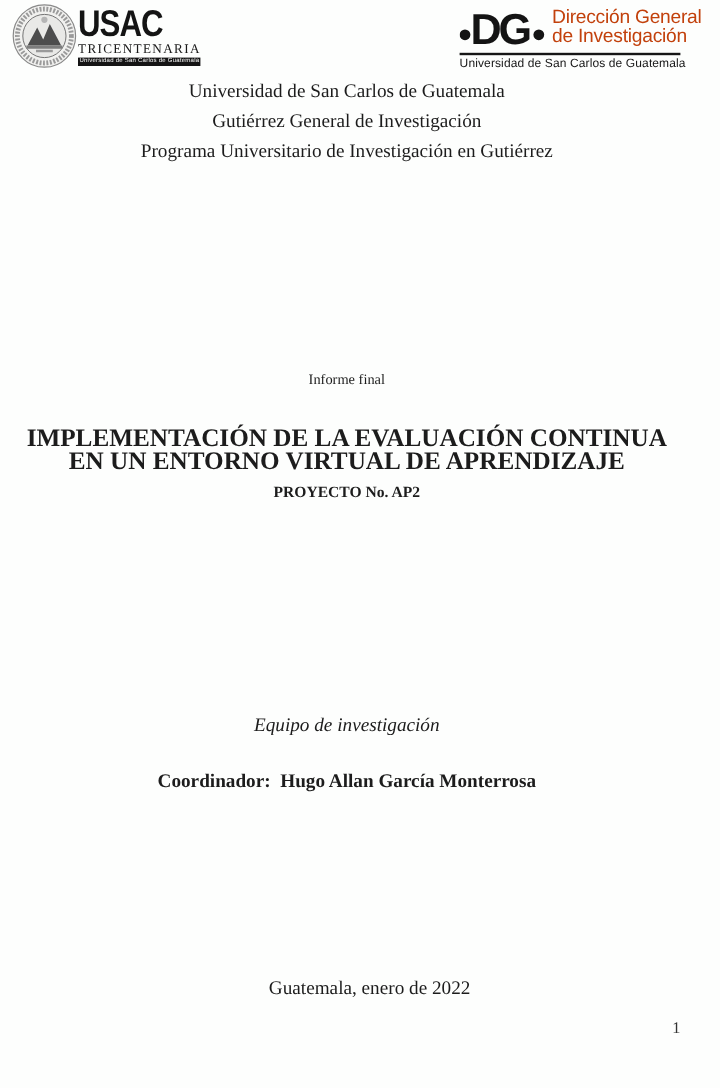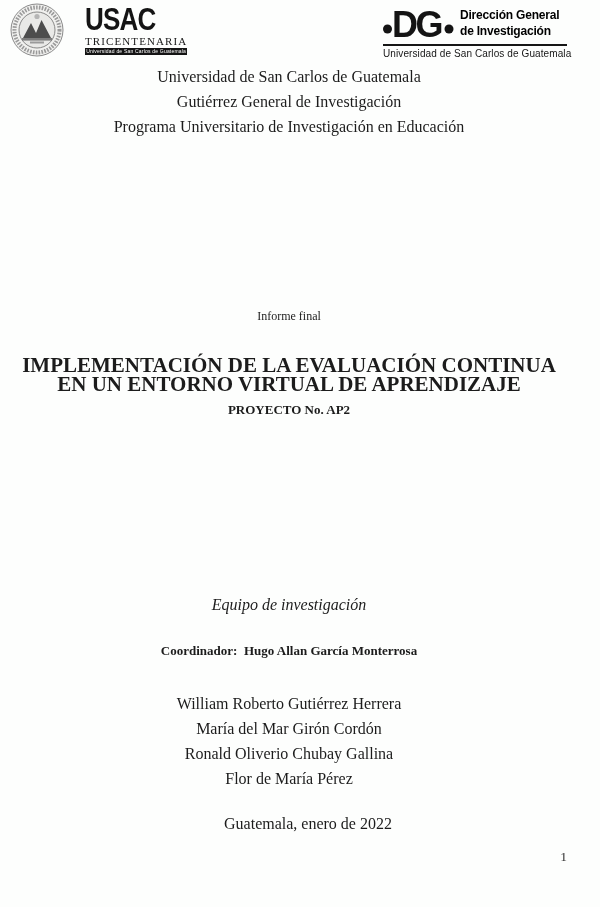--- a/index.html
+++ b/index.html
@@ -7,21 +7,21 @@
     width:600px; height:907px;
     background:#fdfefd;
     font-family:"Liberation Serif", serif;
     color:#1c1c1c;
     position:relative;
     overflow:hidden;
   }
   .page { position:absolute; inset:0; }
 
   
-  .usac-logo { position:absolute; left:10px; top:3px; display:flex; align-items:flex-start; gap:21px; }
+  .usac-logo { position:absolute; left:10px; top:3px; display:flex; align-items:flex-start; gap:1px; }
   .usac-seal { width:54px; height:54px; flex:0 0 auto; }
   .usac-text { display:flex; flex-direction:column; padding-top:5px; }
   .usac-acronym {
     font-family:"Liberation Sans", sans-serif;
     font-weight:bold; font-size:31px; line-height:24px;
     letter-spacing:-1px; color:#141414;
     transform:scaleX(0.84); transform-origin:left;
   }
   .usac-tric {
     font-family:"Liberation Serif", serif;
@@ -35,38 +35,38 @@
     margin-top:1px; padding:0 1px; white-space:nowrap;
     letter-spacing:0.2px;
   }
 
   
   .dgi-logo { position:absolute; left:383px; top:7px; width:184px; }
   .dgi-top { display:flex; gap:5px; }
   .dgi-mark { flex:0 0 auto; }
   .dgi-title {
     font-family:"Liberation Sans", sans-serif;
-    font-weight:bold; font-size:12px; line-height:16px;
-    color:#000000; letter-spacing:-0.2px; white-space:nowrap;
+    font-weight:normal; font-size:16px; line-height:16px;
+    color:#c2410c; letter-spacing:-0.2px; white-space:nowrap;
   }
   .dgi-rule { border-top:2px solid #161616; margin-top:3px; }
   .dgi-sub {
     font-family:"Liberation Sans", sans-serif;
     font-size:10px; color:#161616; margin-top:2px;
     text-align:center; white-space:nowrap; letter-spacing:0.1px;
   }
 
   
   .col { position:absolute; left:0; width:578px; text-align:center; }
   .hdr      { top:64px;  font-size:16px; line-height:25px; }
   .informe  { top:309px; font-size:12px; }
   .doc-title{ top:356px; font-weight:bold; font-size:21px; line-height:19px; padding:0 19px; width:540px; }
   .proyecto { top:402px; font-weight:bold; font-size:13px; }
   .equipo   { top:596px; font-size:16px;font-style:italic; }
-  .coord    { top:643px; font-weight:bold; font-size:13px; white-space:pre; }
+  .coord    { top:643px; font-weight:bold; font-size:16px; white-space:pre; }
   .members  { top:691px; font-size:16px; line-height:25px; }
   .place-date { top:815px; font-size:16px;margin-left:19px; }
   .pagenum  { position:absolute; top:849px; right:33px; font-size:13.5px; color:#333; }
 </style>
 </head>
 <body>
 
 <div class="page">
 
   <div class="usac-logo">
@@ -98,37 +98,31 @@
         <div class="dgi-title">de Investigación</div>
       </div>
     </div>
     <div class="dgi-rule"></div>
     <div class="dgi-sub">Universidad de San Carlos de Guatemala</div>
   </div>
 
   <div class="col hdr">
     <div>Universidad de San Carlos de Guatemala</div>
     <div>Gutiérrez General de Investigación</div>
-    <div>Programa Universitario de Investigación en Educación</div>
+    <div>Programa Universitario de Investigación en Gutiérrez</div>
   </div>
 
   <div class="col informe">Informe final</div>
 
   <div class="col doc-title">IMPLEMENTACIÓN DE LA EVALUACIÓN CONTINUA EN UN ENTORNO VIRTUAL DE APRENDIZAJE</div>
 
   <div class="col proyecto">PROYECTO No. AP2</div>
 
   <div class="col equipo">Equipo de investigación</div>
 
   <div class="col coord">Coordinador:  Hugo Allan García Monterrosa</div>
 
-  <div class="col members">
-    <div>William Roberto Gutiérrez Herrera</div>
-    <div>María del Mar Girón Cordón</div>
-    <div>Ronald Oliverio Chubay Gallina</div>
-    <div>Flor de María Pérez</div>
-  </div>
 
   <div class="col place-date">Guatemala, enero de 2022</div>
 
   <div class="pagenum">1</div>
 
 </div>
 
 </body></html>

